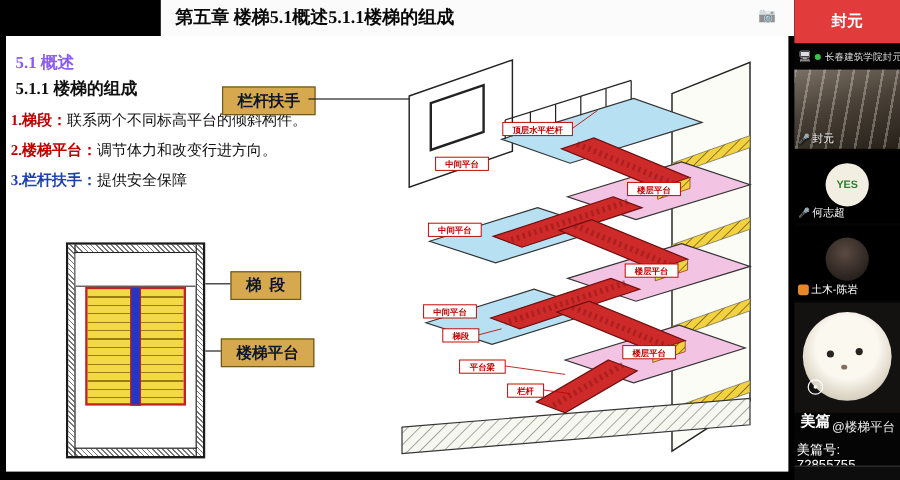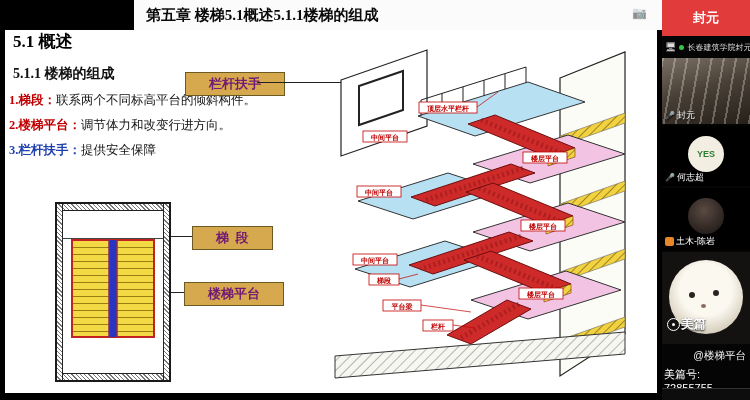--- a/index.html
+++ b/index.html
@@ -8,32 +8,32 @@
 
   
   .main { position:absolute; left:0; top:0; width:662px; height:400px; background:#000; }
   .topbar { position:absolute; left:0; top:0; width:662px; height:30px; background:#fbfbfb; }
   .topbar-black { position:absolute; left:0; top:0; width:134px; height:30px; background:#000; }
   .title { position:absolute; left:146px; top:0; height:30px; line-height:30px; font-size:15px;
            font-weight:bold; color:#0a0a0a; font-family:"Liberation Serif", serif; white-space:nowrap; }
   .cam-wm { position:absolute; left:632px; top:6px; font-size:12px; opacity:.5; }
 
   .slide { position:absolute; left:5px; top:30px; width:652px; height:363px; background:#fff; }
-  .h1 { position:absolute; left:8px; top:0; font-size:17px; font-weight:bold; color:#000000;
+  .h1 { position:absolute; left:8px; top:14px; font-size:14px; font-weight:bold; color:#8b5cf6;
         font-family:"Liberation Serif", serif; }
   .h2 { position:absolute; left:8px; top:35px; font-size:14px; font-weight:bold; color:#111;
         font-family:"Liberation Serif", serif;text-align:right; }
   .item { position:absolute; left:4px; width:330px; font-size:12.5px; color:#111;
           font-family:"Liberation Serif", serif; }
   .item .lbl { font-weight:bold; }
   .red  { color:#c00000; }
   .blue { color:#1f3fae; }
 
-  .tag { position:absolute; background:#d7a94e; border:1px solid #6b5a22; padding:2px 23px;
-         font-weight:bold; font-size:13px; color:#701a75; font-family:"Liberation Serif", serif;
+  .tag { position:absolute; background:#d7a94e; border:1px solid #6b5a22; padding:2px 12px;
+         font-weight:bold; font-size:13px; color:#0f172a; font-family:"Liberation Serif", serif;
          white-space:pre; }
   .conn { position:absolute; height:0; border-top:1.5px solid #222; }
 
   
   .plan { position:absolute; left:50px; top:172px; width:116px; height:180px;
           border:2px solid #1a1a1a; background:#fff; }
   .pw { position:absolute; background:repeating-linear-gradient(45deg,#fff 0 2px,#777 2px 3px); }
   .pw-top    { left:0; right:0; top:0; height:7px; border-bottom:1px solid #222; }
   .pw-bottom { left:0; right:0; bottom:0; height:7px; border-top:1px solid #222; }
   .pw-left   { left:0; top:0; bottom:0; width:6px; border-right:1px solid #222; }
@@ -73,22 +73,22 @@
   .mic { font-size:8px; }
   .av { position:absolute; left:50%; top:10px; transform:translateX(-50%); width:36px; height:36px;
         border-radius:50%; display:flex; align-items:center; justify-content:center; }
   .av-yes { background:#f2efe2; color:#2e7d32; font-size:9px; font-weight:bold; }
   .av-dark { background:radial-gradient(circle at 45% 35%, #5a4a42 0%, #241d1a 80%); }
   .oico { width:9px; height:9px; border-radius:2px; background:#e8872a; flex:none; }
   .cat { position:absolute; left:7px; top:8px; width:74px; height:74px; border-radius:50%;
          background:radial-gradient(circle at 50% 40%, #fbf8f0 0 45%, #ddd6c6 70%, #b8b0a0 100%); }
   .cat-eye { position:absolute; width:6px; height:6px; border-radius:50%; background:#2a2420; }
   .cat-nose { position:absolute; width:5px; height:4px; border-radius:50%; background:#8a6a5a; }
-  .wm-brand { position:absolute; left:5px; top:316px; display:flex; align-items:center; gap:1px;
-              color:#fff; font-size:12.5px; font-weight:bold; text-shadow:0 1px 2px #000; z-index:5; }
+  .wm-brand { position:absolute; left:5px; top:316px; display:flex; align-items:center; gap:14px;
+              color:#fff; font-size:12.5px; font-weight:bold; text-shadow:0 1px 2px #000; z-index:5;flex-direction:column; }
   .wm-logo { width:13px; height:13px; border:1.5px solid #fff; border-radius:50%; position:relative; }
   .wm-logo::after { content:""; position:absolute; left:3.5px; top:3.5px; width:3px; height:3px;
                     background:#fff; border-radius:50%; }
   .wm-handle { position:absolute; right:4px; top:349px; color:#eee; font-size:10.5px; }
   .wm-id { position:absolute; left:2px; top:367px; color:#fff; font-size:11px; }
   .partial-tile { top:388px; height:12px; background:#0d0d0d; border-top:1px solid #333; }
 </style>
 </head>
 <body>
 

